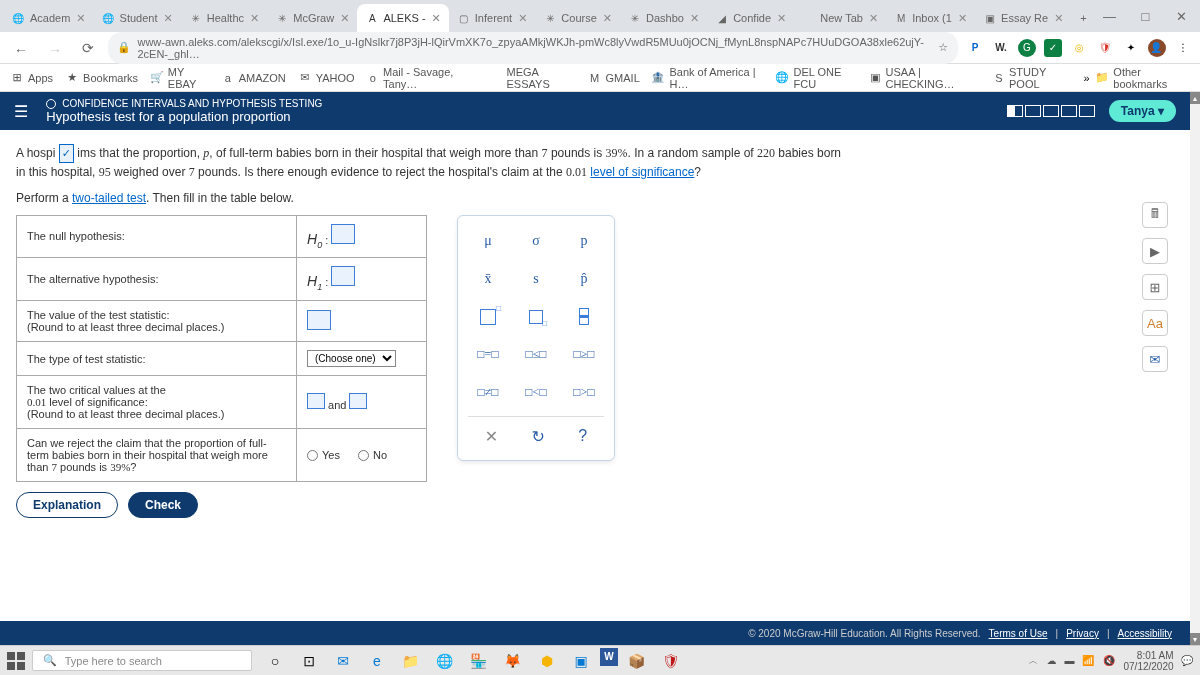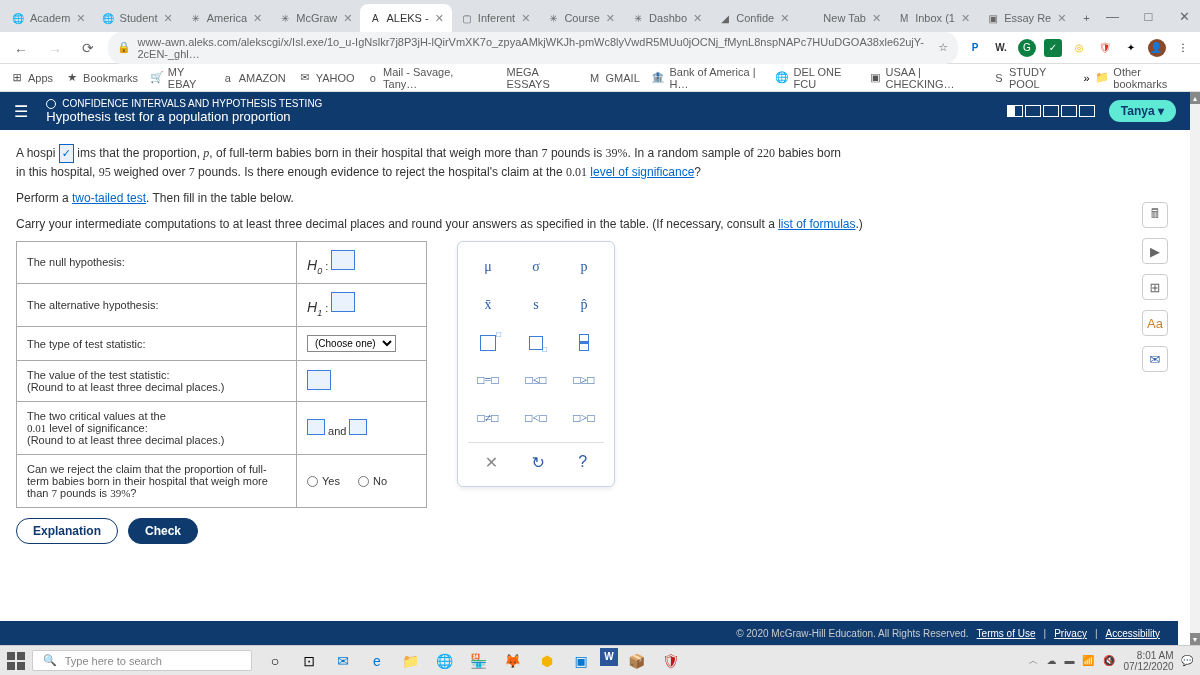--- a/index.html
+++ b/index.html
@@ -71,21 +71,21 @@
 .palette-divider { border-top: 1px solid #ddd; margin-top: 8px; padding-top: 6px; display: flex; justify-content: space-around; }
 .palette-action { font-size: 16px; color: #555; padding: 4px; }
 
 .right-tools { position: absolute; right: 22px; top: 110px; display: flex; flex-direction: column; gap: 10px; }
 .tool-btn { width: 26px; height: 26px; border: 1px solid #ccc; border-radius: 4px; display: flex; align-items: center; justify-content: center; font-size: 13px; color: #666; background: #fff; }
 
 .action-buttons { margin-top: 10px; display: flex; gap: 10px; }
 .action-btn { padding: 5px 16px; border: 1.5px solid #0e3a6e; border-radius: 16px; background: #fff; color: #0e3a6e; font-size: 12px; font-weight: bold; }
 .action-btn.check { background: #0e3a6e; color: #fff; }
 
-.aleks-footer { position: absolute; bottom: 0; left: 0; right: 12px; height: 24px; background: #0e3a6e; color: #ccc; display: flex; align-items: center; justify-content: flex-end; padding: 0 14px; font-size: 10px; gap: 4px; }
+.aleks-footer { position: absolute; bottom: 0; left: 0; right: 0; height: 24px; background: #0e3a6e; color: #ccc; display: flex; align-items: center; justify-content: flex-end; padding: 0 14px; font-size: 10px; gap: 4px; }
 .aleks-footer .flink { color: #fff; text-decoration: underline; padding: 0 4px; }
 
 
 .taskbar { position: absolute; bottom: 0; left: 0; right: 0; height: 30px; background: #e8e8e8; display: flex; align-items: center; padding: 0 6px; font-size: 11px; border-top: 1px solid #ccc; z-index: 100; }
 .start-btn { width: 20px; height: 20px; margin-right: 6px; }
 .search-box { display: flex; align-items: center; gap: 8px; background: #fff; border: 1px solid #ccc; padding: 3px 10px; border-radius: 2px; width: 220px; color: #888; }
 .task-icons { display: flex; gap: 4px; margin-left: 8px; }
 .task-icon { width: 30px; height: 26px; display: flex; align-items: center; justify-content: center; font-size: 14px; }
 .tray { margin-left: auto; display: flex; align-items: center; gap: 8px; color: #555; font-size: 10px; }
 .tray-time { text-align: right; line-height: 1.1; }
@@ -106,21 +106,21 @@
         <span>Academ</span>
         <span class="tab-close">✕</span>
       </div>
       <div class="tab">
         <span class="tab-icon">🌐</span>
         <span>Student</span>
         <span class="tab-close">✕</span>
       </div>
       <div class="tab">
         <span class="tab-icon">✳</span>
-        <span>America</span>
+        <span>Healthc</span>
         <span class="tab-close">✕</span>
       </div>
       <div class="tab">
         <span class="tab-icon">✳</span>
         <span>McGraw</span>
         <span class="tab-close">✕</span>
       </div>
       <div class="tab active">
         <span class="tab-icon">A</span>
         <span>ALEKS -</span>
@@ -278,42 +278,39 @@
   <div class="problem-body">
     <div class="problem-text">
       <span>A hospi</span>
       <span class="dropdown-inline">✓</span>
       <span>ims that the proportion, </span><span class="math-var">p</span><span>, of full-term babies born in their hospital that weigh more than </span><span class="math-num">7</span><span> pounds is </span><span class="math-num">39%</span><span>. In a random sample of </span><span class="math-num">220</span><span> babies born</span><br>
       <span>in this hospital, </span><span class="math-num">95</span><span> weighed over </span><span class="math-num">7</span><span> pounds. Is there enough evidence to reject the hospital's claim at the </span><span class="math-num">0.01</span> <a class="link">level of significance</a>?
     </div>
     <div class="problem-text">
       <span>Perform a </span><a class="link">two-tailed test</a><span>. Then fill in the table below.</span>
     </div>
-    <div class="problem-text">
-      <span>Carry your intermediate computations to at least three decimal places and round your answers as specified in the table. (If necessary, consult a </span><a class="link">list of formulas</a><span>.)</span>
-    </div>
 
     <div class="work-row">
       <table class="answer-table">
         <tbody>
             <tr>
           <td class="label-cell"><span>The </span><a class="link">null hypothesis</a>:</td>
           <td class="input-cell"><span class="math-h"><span>H</span><sub>0</sub></span> : <span class="input-box wide"></span></td>
         </tr>
         <tr>
           <td class="label-cell"><span>The </span><a class="link">alternative hypothesis</a>:</td>
           <td class="input-cell"><span class="math-h"><span>H</span><sub>1</sub></span> : <span class="input-box wide"></span></td>
         </tr>
         <tr>
+          <td class="label-cell"><span>The value of the test statistic:</span><br><span>(Round to at least three decimal places.)</span></td>
+          <td class="input-cell"><span class="input-box wide"></span></td>
+        </tr>
+        <tr>
           <td class="label-cell"><span>The type of </span><a class="link">test statistic</a>:</td>
           <td class="input-cell"><select class="select-box"><option>(Choose one)</option></select></td>
-        </tr>
-        <tr>
-          <td class="label-cell"><span>The value of the test statistic:</span><br><span>(Round to at least three decimal places.)</span></td>
-          <td class="input-cell"><span class="input-box wide"></span></td>
         </tr>
         <tr>
           <td class="label-cell"><span>The two </span><a class="link">critical values</a><span> at the</span><br><span class="math-num">0.01</span><span> level of significance:</span><br><span>(Round to at least three decimal places.)</span></td>
           <td class="input-cell"><span class="input-box"></span> <span>and</span> <span class="input-box"></span></td>
         </tr>
         <tr>
           <td class="label-cell" colspan="1" style="width:280px;"><span>Can we reject the claim that the proportion of full-term babies born in their hospital that weigh more than </span><span class="math-num">7</span><span> pounds is </span><span class="math-num">39%</span>?</td>
           <td class="input-cell">
             <div class="radio-row">
               <label>

